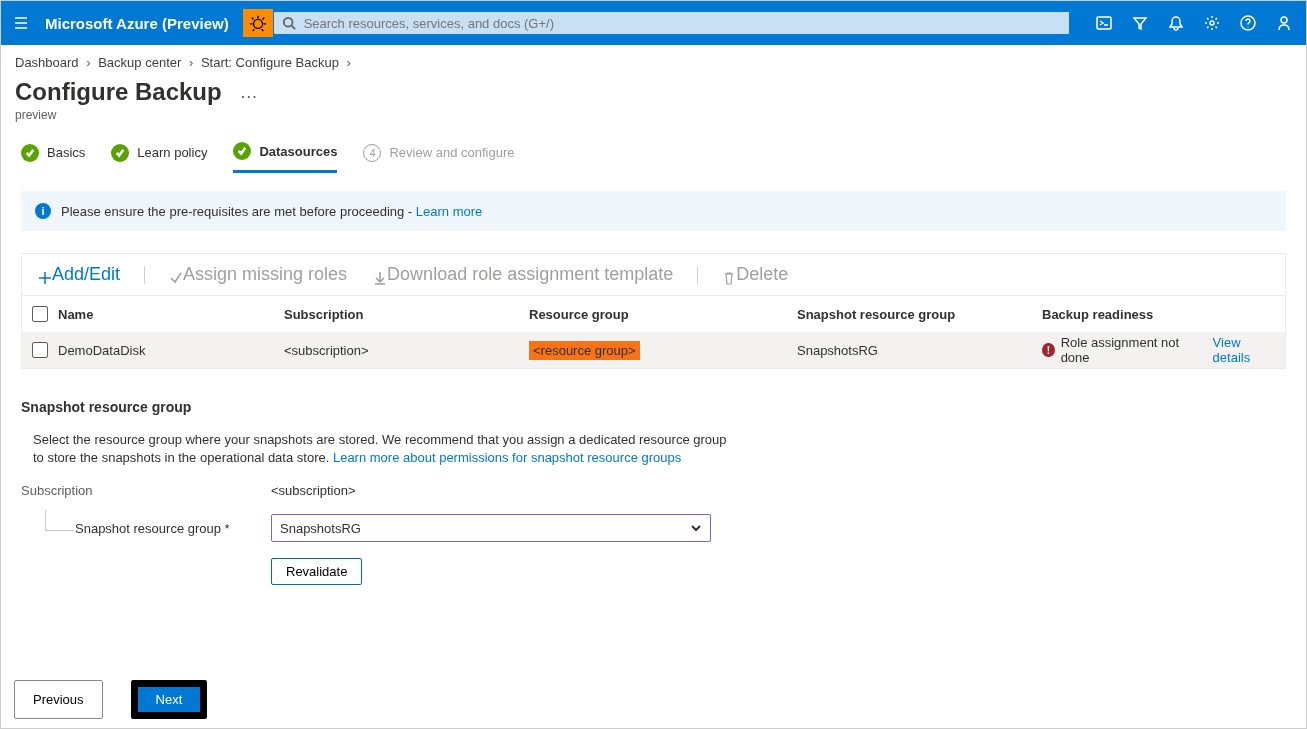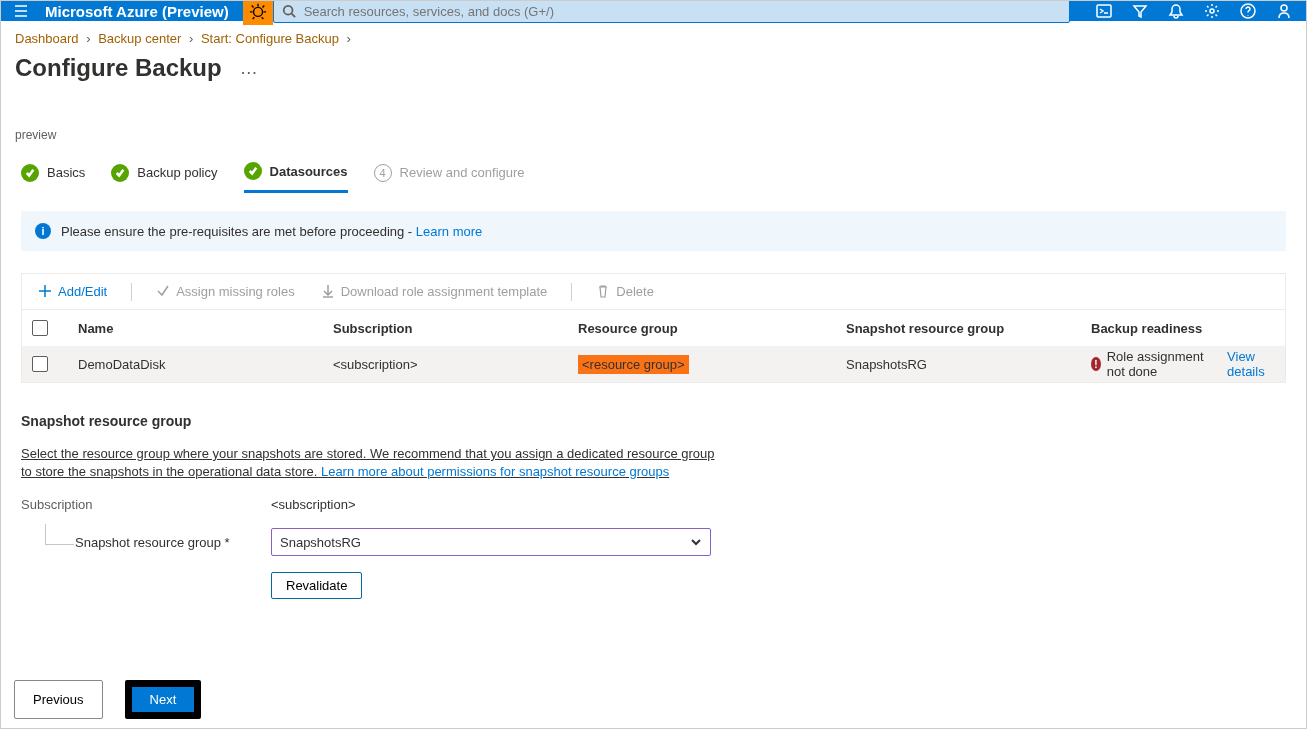--- a/index.html
+++ b/index.html
@@ -1,76 +1,76 @@
 <!DOCTYPE html>
 <html><head>
 <meta charset="utf-8">
 <style>
   * { box-sizing: border-box; margin: 0; padding: 0; }
   body { font-family: "Segoe UI", Arial, sans-serif; font-size: 13px; color: #323130; background: #fff; width: 1307px; height: 729px; overflow: hidden; border:1px solid #ccc;}
-  .topbar { height: 20px; background: #0078d4; color: #fff; display: flex; align-items: center; }
+  .topbar { height: 44px; background: #0078d4; color: #fff; display: flex; align-items: center; }
   .topbar .menu-btn { width: 40px; height: 28px; display:flex; align-items:center; justify-content:center; cursor:pointer; }
   .topbar .menu-btn svg { width:16px; height:16px;}
   .topbar .brand { padding: 0 14px 0 4px; font-size: 15px; font-weight: 600; white-space:nowrap;}
   .topbar .bug-btn { width: 30px; height: 28px; background: #ff8c00; display:flex; align-items:center; justify-content:center; cursor:pointer;}
   .topbar .bug-btn svg { width:18px; height:18px; stroke:#000; fill:none; stroke-width:1.5;}
   .topbar .search { flex:1; height: 24px; margin: 0 0 0 0; background:#c7e0f4; border-radius:2px; display:flex; align-items:center; padding:0 8px; color:#323130; border:1px solid #0078d4;}
   .topbar .search svg { width:14px; height:14px; stroke:#605e5c; fill:none; stroke-width:2; margin-right:8px;}
   .topbar .search input { border:none; background:transparent; outline:none; flex:1; font-size:13px; color:#605e5c;}
   .topbar .right-icons { display:flex; align-items:center; padding-right:4px; margin-left:16px;}
   .topbar .right-icons .ticon { width:36px; height:28px; display:flex; align-items:center; justify-content:center; cursor:pointer;}
   .topbar .right-icons svg { width:16px; height:16px; stroke:#fff; fill:none; stroke-width:1.5;}
   .breadcrumb { padding: 10px 14px 4px; font-size:13px; }
-  .breadcrumb a { color:#a16207; text-decoration:none; cursor:pointer;}
+  .breadcrumb a { color:#404040; text-decoration:none; cursor:pointer;}
   .breadcrumb .sep { color:#605e5c; padding:0 4px;}
   .page-title-row { padding: 4px 14px 2px; display:flex; align-items:center;}
   .page-title { font-size: 24px; font-weight:600;}
   .page-title-more { margin-left:18px; color:#605e5c; cursor:pointer; font-size:18px; letter-spacing:1px;}
-  .page-subtitle { padding: 0 14px 20px; font-size:12px; color:#605e5c;margin-top:44px;}
+  .page-subtitle { padding: 0 14px 20px; font-size:12px; color:#605e5c;}
   .steps { display:flex; align-items:center; padding: 0 20px 0 20px; border-bottom:none; gap:26px;}
   .step { display:flex; align-items:center; gap:8px; padding-bottom:10px; cursor:pointer;}
   .step.active { border-bottom:3px solid #0078d4; font-weight:600;}
   .step .circle { width:18px; height:18px; border-radius:50%; display:flex; align-items:center; justify-content:center;}
   .step .circle.done { background:#57a300;}
   .step .circle.done svg { width:10px; height:10px; stroke:#fff; stroke-width:3; fill:none;}
   .step .circle.num { border:1px solid #a19f9d; color:#a19f9d; font-size:11px; width:18px; height:18px;}
   .step.pending { color:#a19f9d;}
   .infobar { margin: 18px 20px 0 20px; background:#eff6fc; padding:12px 14px; display:flex; align-items:center; gap:10px; font-size:13px;}
   .infobar .info-ic { width:16px; height:16px; border-radius:50%; background:#0078d4; color:#fff; font-size:11px; font-weight:700; display:flex; align-items:center; justify-content:center;}
   .infobar a { color:#0078d4; text-decoration:none; cursor:pointer;}
   .toolbar { margin: 22px 20px 0 20px; display:flex; align-items:center; gap:10px; border:1px solid #edebe9; padding:6px 8px;}
-  .toolbar .tbtn { display:flex; align-items:flex-start; gap:6px; padding:4px 8px; cursor:pointer; font-size:13px;}
+  .toolbar .tbtn { display:flex; align-items:flex-end; padding:4px 8px; cursor:pointer; font-size:18px;}
   .toolbar .tbtn.disabled { color:#a19f9d; cursor:default;}
   .toolbar .tbtn svg { width:14px; height:14px;}
   .toolbar .tbtn.enabled { color:#0078d4;}
   .toolbar .divider { width:1px; height:18px; background:#d2d0ce; margin:0 6px;}
   .datatable { margin: 0 20px; border-left:1px solid #edebe9; border-right:1px solid #edebe9; border-bottom:1px solid #edebe9;}
   .tr { display:flex; align-items:center; height:36px; padding:0 10px;}
   .tr.head { font-weight:600;}
   .tr.body { background:#f3f2f1;}
   .tr .cb { width:26px; display:flex; align-items:center;}
   .tr .cb-box { width:16px; height:16px; border:1px solid #605e5c; border-radius:2px; cursor:pointer; background:#fff;}
-  .col-name { width:255px;margin-left:20px;}
+  .col-name { width:226px;}
   .col-sub { width:245px;}
   .col-rg { width:268px;}
   .col-snap { width:245px;}
   .col-read { flex:1; display:flex; align-items:center; gap:6px;}
   .err-dot { width:14px; height:14px; border-radius:50%; background:#a4262c; color:#fff; font-size:10px; font-weight:700; display:flex; align-items:center; justify-content:center;}
   .link { color:#0078d4; cursor:pointer;}
   .section-h { margin: 30px 20px 16px; font-weight:600; font-size:14px;}
-  .section-p { margin: 0 20px 6px; max-width:700px; color:#323130; font-size:13px; line-height:1.4;text-decoration:underline;}
+  .section-p { margin: 0 32px 6px; max-width:700px; color:#323130; font-size:13px; line-height:1.4;}
   .kv-row { display:flex; align-items:center; margin:16px 20px 6px; font-size:13px;}
   .kv-label { width:250px; color:#605e5c;}
   .indent-line { position:relative;}
   .indent-line:before { content:""; position:absolute; left:24px; top:-4px; width:28px; height:20px; border-left:1px solid #c8c6c4; border-bottom:1px solid #c8c6c4;}
   .kv-label.indent { padding-left:54px; color:#323130;}
   .select-box { border:1px solid #8661c5; width:440px; height:28px; display:flex; align-items:center; padding:0 8px; justify-content:space-between; cursor:pointer; border-radius:2px;}
   .select-box svg { width:12px; height:12px; stroke:#323130; fill:none; stroke-width:2;}
   .rev-btn { margin:10px 0 0 270px; border:1px solid #0369a1; background:#fff; padding:5px 14px; cursor:pointer; border-radius:2px; font-size:13px;}
-  .footer { position:absolute; bottom:10px; left:14px; display:flex; gap:22px;}
+  .footer { position:absolute; bottom:10px; left:14px; display:flex; gap:28px;}
   .btn { padding:5px 18px; font-size:13px; border-radius:2px; cursor:pointer;}
   .btn.secondary { background:#fff; border:1px solid #8a8886;}
   .btn.primary { background:#0078d4; color:#fff; border:7px solid #000000;}
   .rg-masked { background:#f97316; padding:2px 4px;}
 </style>
 </head>
 <body>
 
 
 
@@ -159,21 +159,21 @@
         </svg>
       </span>
     <span>Basics</span>
   </div>
   <div class="step">
     <span class="circle done">
         <svg viewBox="0 0 12 12">
           <path d="M2 6l3 3 5-7"></path>
         </svg>
       </span>
-    <span>Backup policy</span>
+    <span>Learn policy</span>
   </div>
   <div class="step active">
     <span class="circle done">
         <svg viewBox="0 0 12 12">
           <path d="M2 6l3 3 5-7"></path>
         </svg>
       </span>
     <span>Datasources</span>
   </div>
   <div class="step pending">

